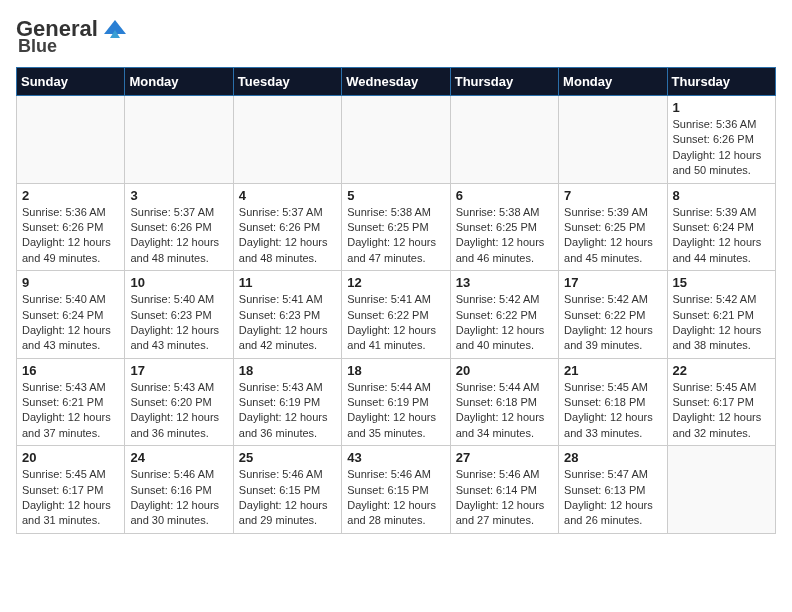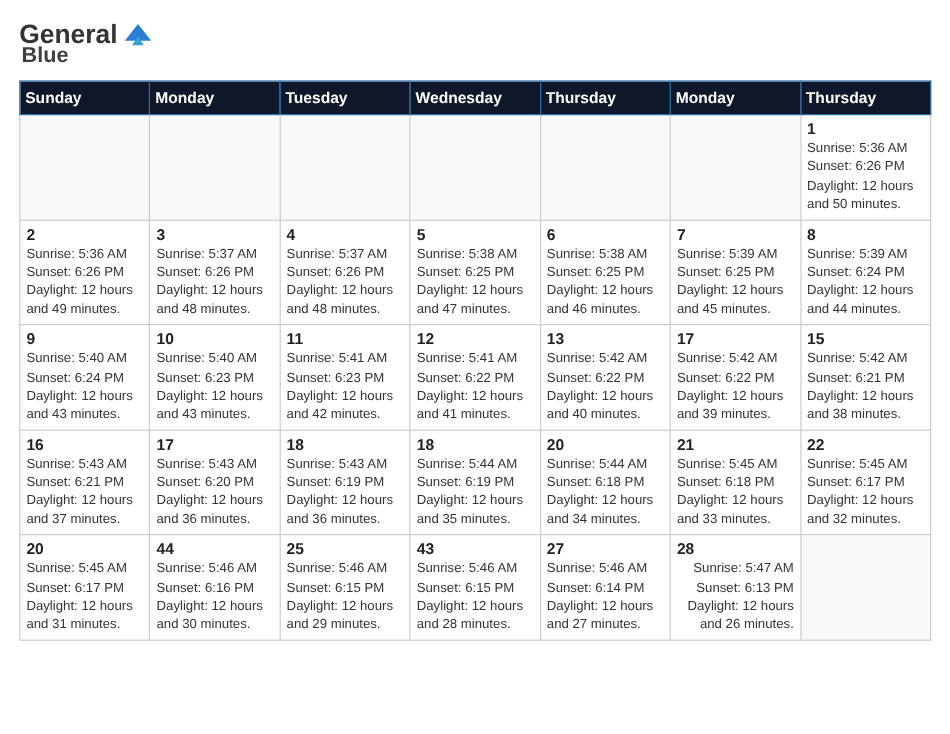--- a/index.html
+++ b/index.html
@@ -259,21 +259,21 @@
         </td>
       </tr>
       <tr>
         <td>
           <span class="day-num">20</span>
           <div class="day-info" style="white-space: pre-line;">Sunrise: 5:45 AM
 Sunset: 6:17 PM
 Daylight: 12 hours and 31 minutes.</div>
         </td>
         <td>
-          <span class="day-num">44</span>
+          <span class="day-num">24</span>
           <div class="day-info" style="white-space: pre-line;">Sunrise: 5:46 AM
 Sunset: 6:16 PM
 Daylight: 12 hours and 30 minutes.</div>
         </td>
         <td>
           <span class="day-num">25</span>
           <div class="day-info" style="white-space: pre-line;">Sunrise: 5:46 AM
 Sunset: 6:15 PM
 Daylight: 12 hours and 29 minutes.</div>
         </td>
@@ -284,20 +284,20 @@
 Daylight: 12 hours and 28 minutes.</div>
         </td>
         <td>
           <span class="day-num">27</span>
           <div class="day-info" style="white-space: pre-line;">Sunrise: 5:46 AM
 Sunset: 6:14 PM
 Daylight: 12 hours and 27 minutes.</div>
         </td>
         <td>
           <span class="day-num">28</span>
-          <div class="day-info" style="white-space: pre-line; text-align: right;">Sunrise: 5:47 AM
+          <div class="day-info" style="white-space: pre-line;">Sunrise: 5:47 AM
 Sunset: 6:13 PM
 Daylight: 12 hours and 26 minutes.</div>
         </td>
         <td class="empty"></td>
       </tr>
     </tbody>
 </table>
 
 </body></html>

